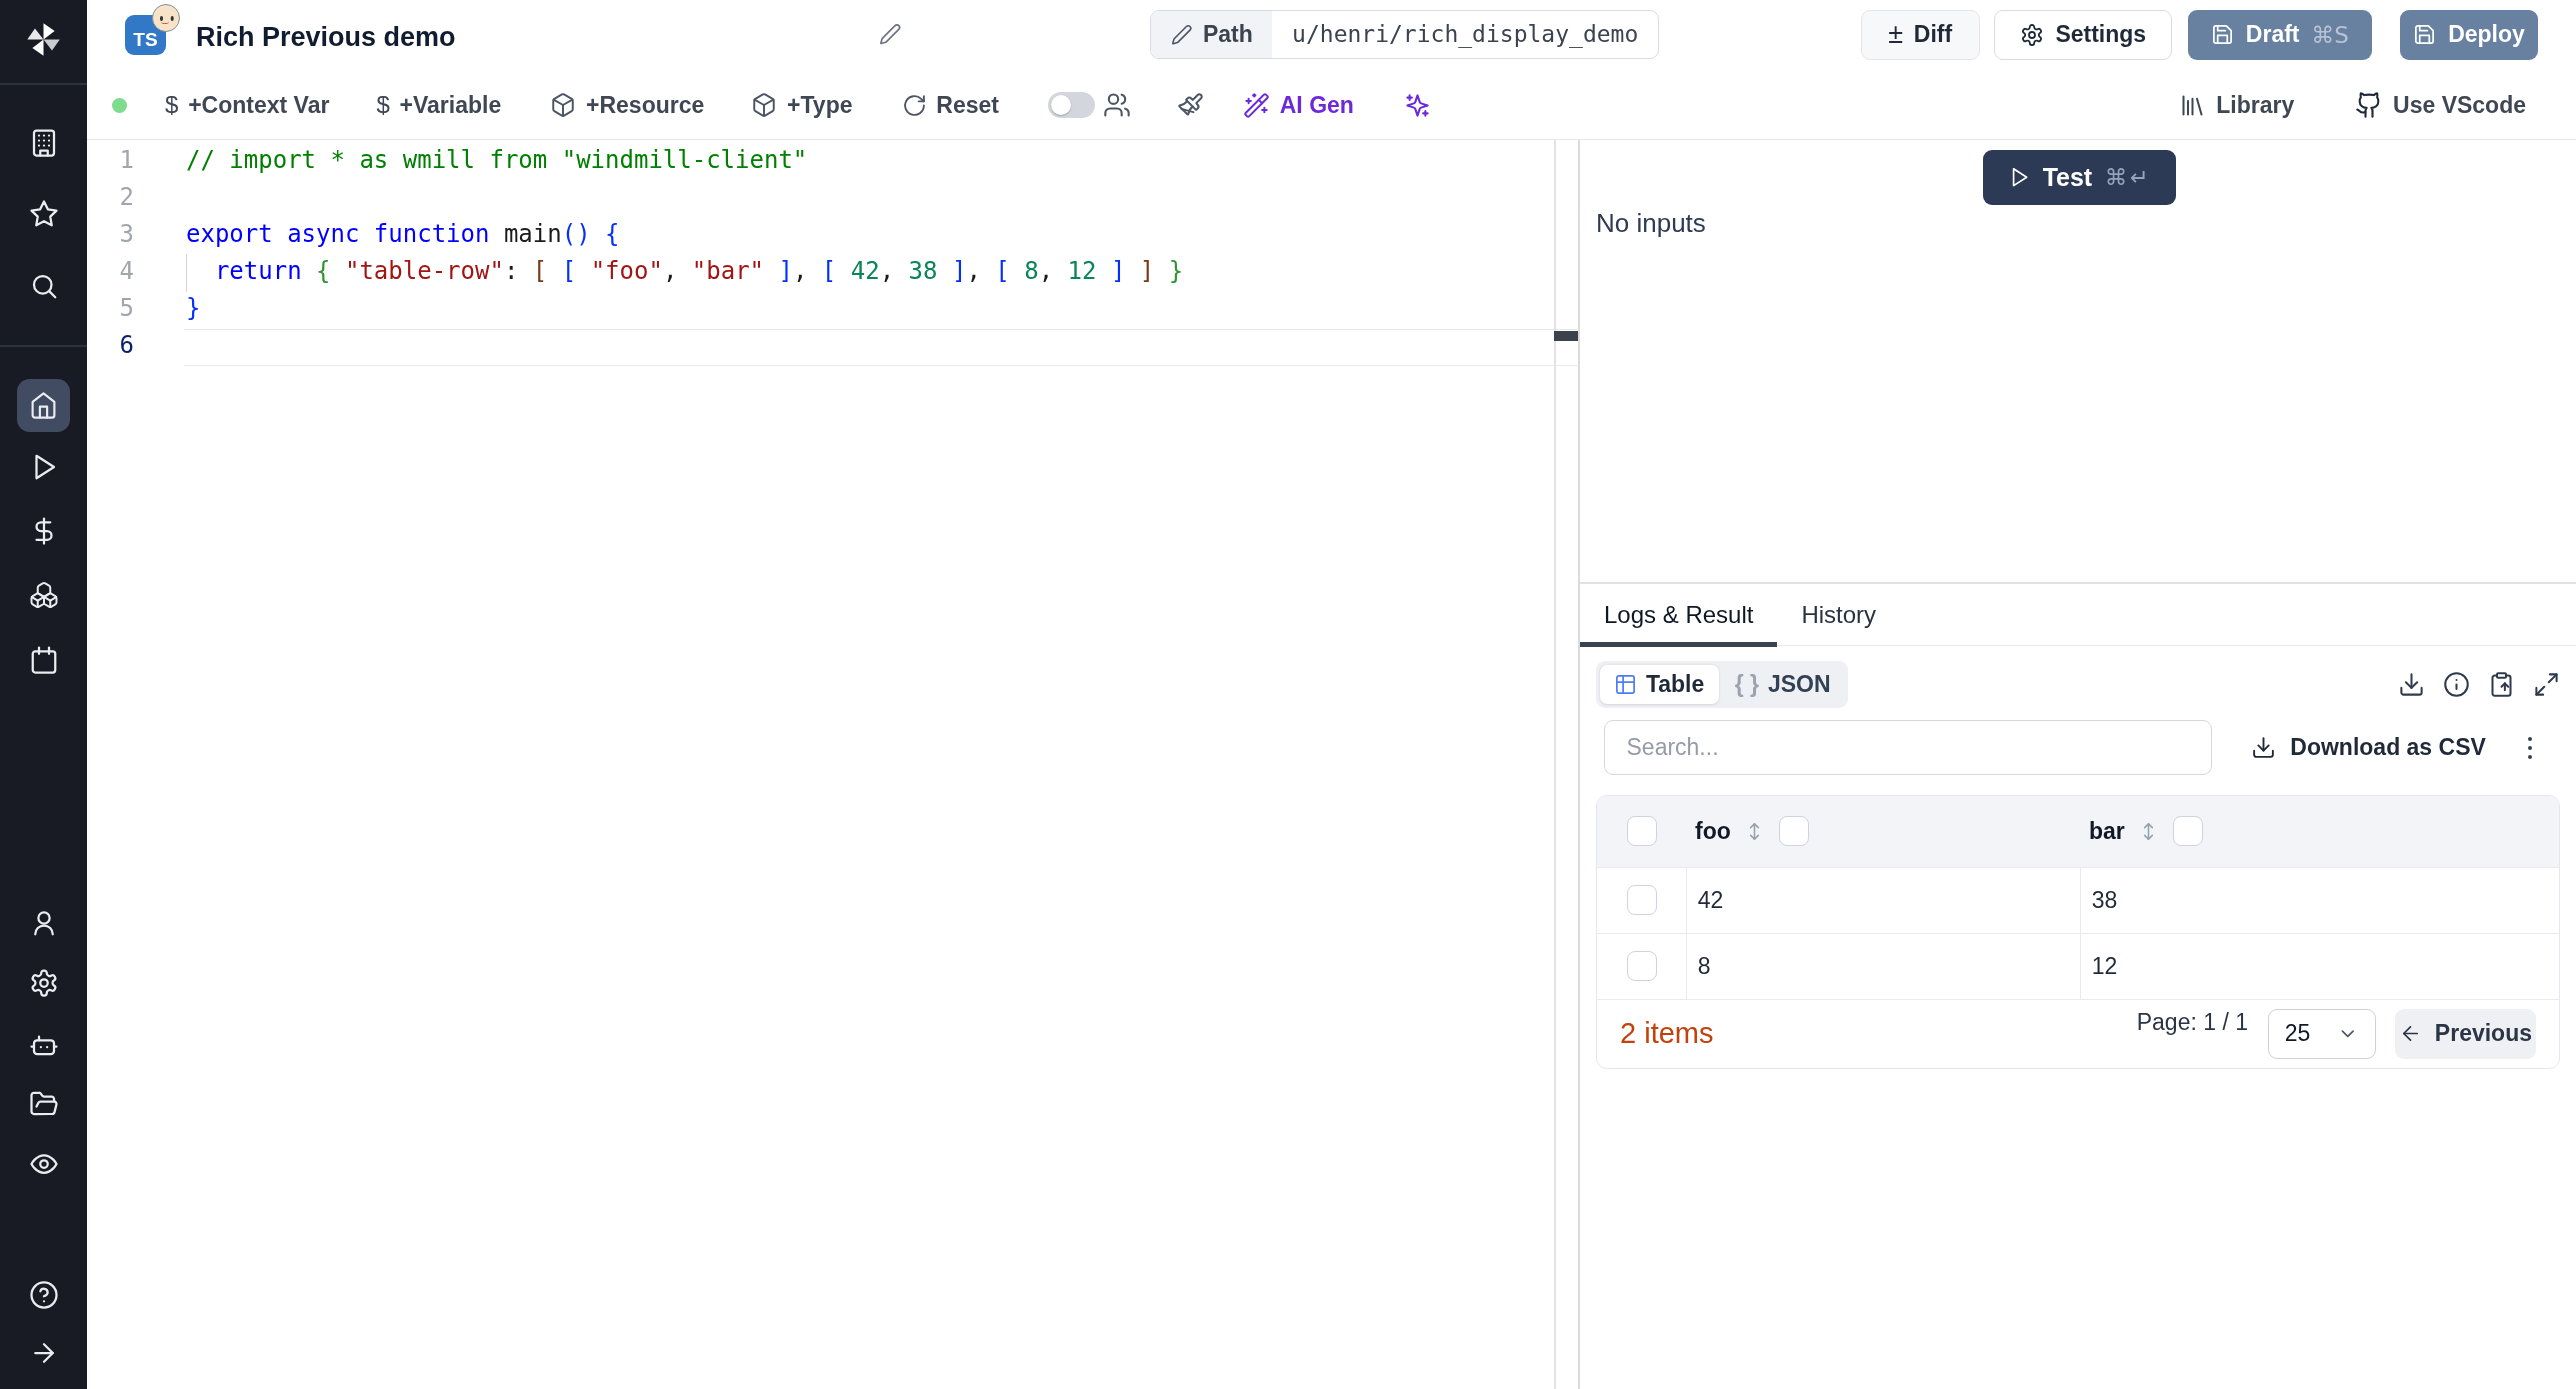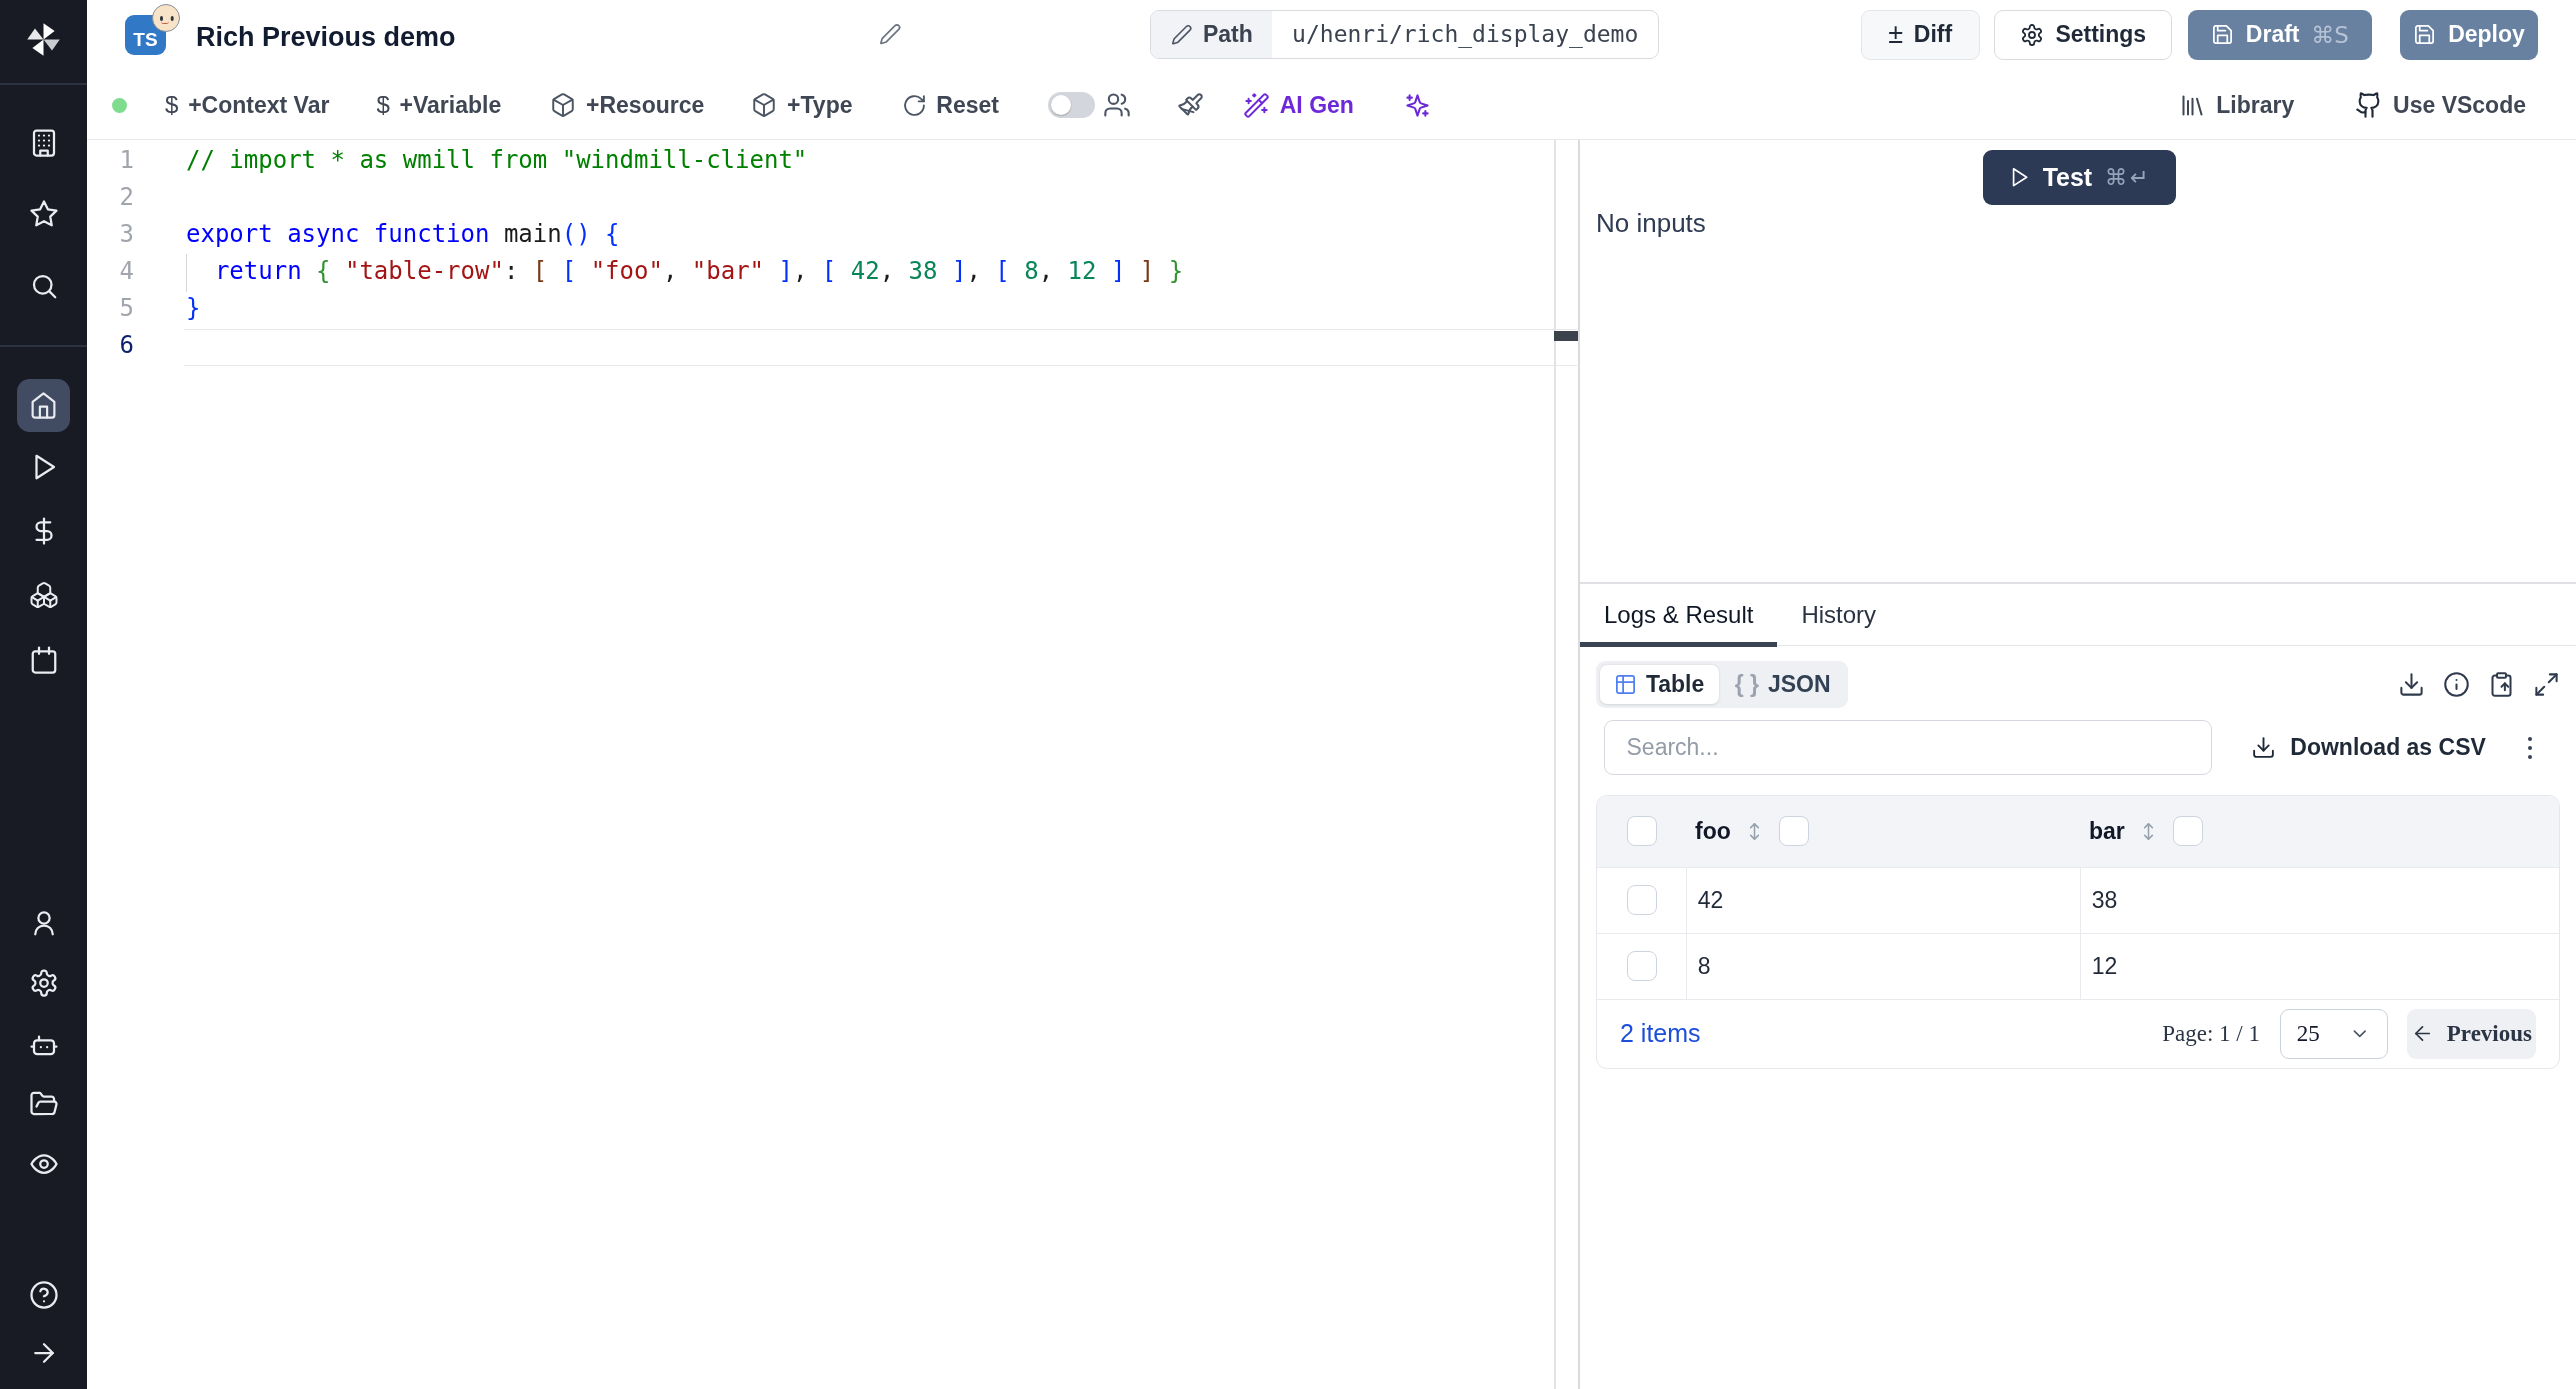--- a/index.html
+++ b/index.html
@@ -95,22 +95,22 @@
   .col0 { width:89px; display:flex; justify-content:center; }
   .col1 { width:394px; display:flex; align-items:center; }
   .col2 { flex:1; display:flex; align-items:center; }
   .thead .hcell { gap:12.5px; padding-left:9px; }
   .hname { font-size:23px; font-weight:700; color:#111827; }
   .cb { width:30px; height:30px; border:1.8px solid #cdd4dd; border-radius:8px; background:#fff; cursor:pointer; flex:none; }
   .trow { display:flex; height:66px; align-items:stretch; border-top:0.9px solid #e8eaee; background:#fff; }
   .trow .col1, .trow .col2 { border-left:0.9px solid #e8eaee; padding-left:10.7px; font-size:23px; color:#1f2937; }
   .trow .col0 { align-items:center; }
   .tfoot { display:flex; align-items:center; height:69px; border-top:0.9px solid #e8eaee; padding:0 23px; }
-  .items-label { font-size:25px; color:#1d4ed8; }
-  .foot-right { margin-left:auto; display:flex; align-items:center; gap:19.7px;font-family:Liberation Serif, serif; }
+  .items-label { font-size:29px; color:#c2410c; }
+  .foot-right { margin-left:auto; display:flex; gap:19.7px; }
   .page-label { font-size:23px; color:#2b3545; }
   .page-select { width:108px; height:50px; border:1.8px solid #cbd2db; border-radius:9px; background:#fff; display:flex; align-items:center; justify-content:space-between; padding:0 16px; font-size:23px; color:#111827; cursor:pointer; }
   .prev-btn { height:50px; padding:0 4px; background:#eef0f3; border-radius:9px; display:flex; align-items:center; gap:12.5px; font-size:23px; font-weight:600; color:#2b3545; cursor:pointer; }
   .sort-ic { color:#97a1ae; cursor:pointer; display:flex; }
 </style>
 </head>
 <body>
 
 <div class="app">
 

